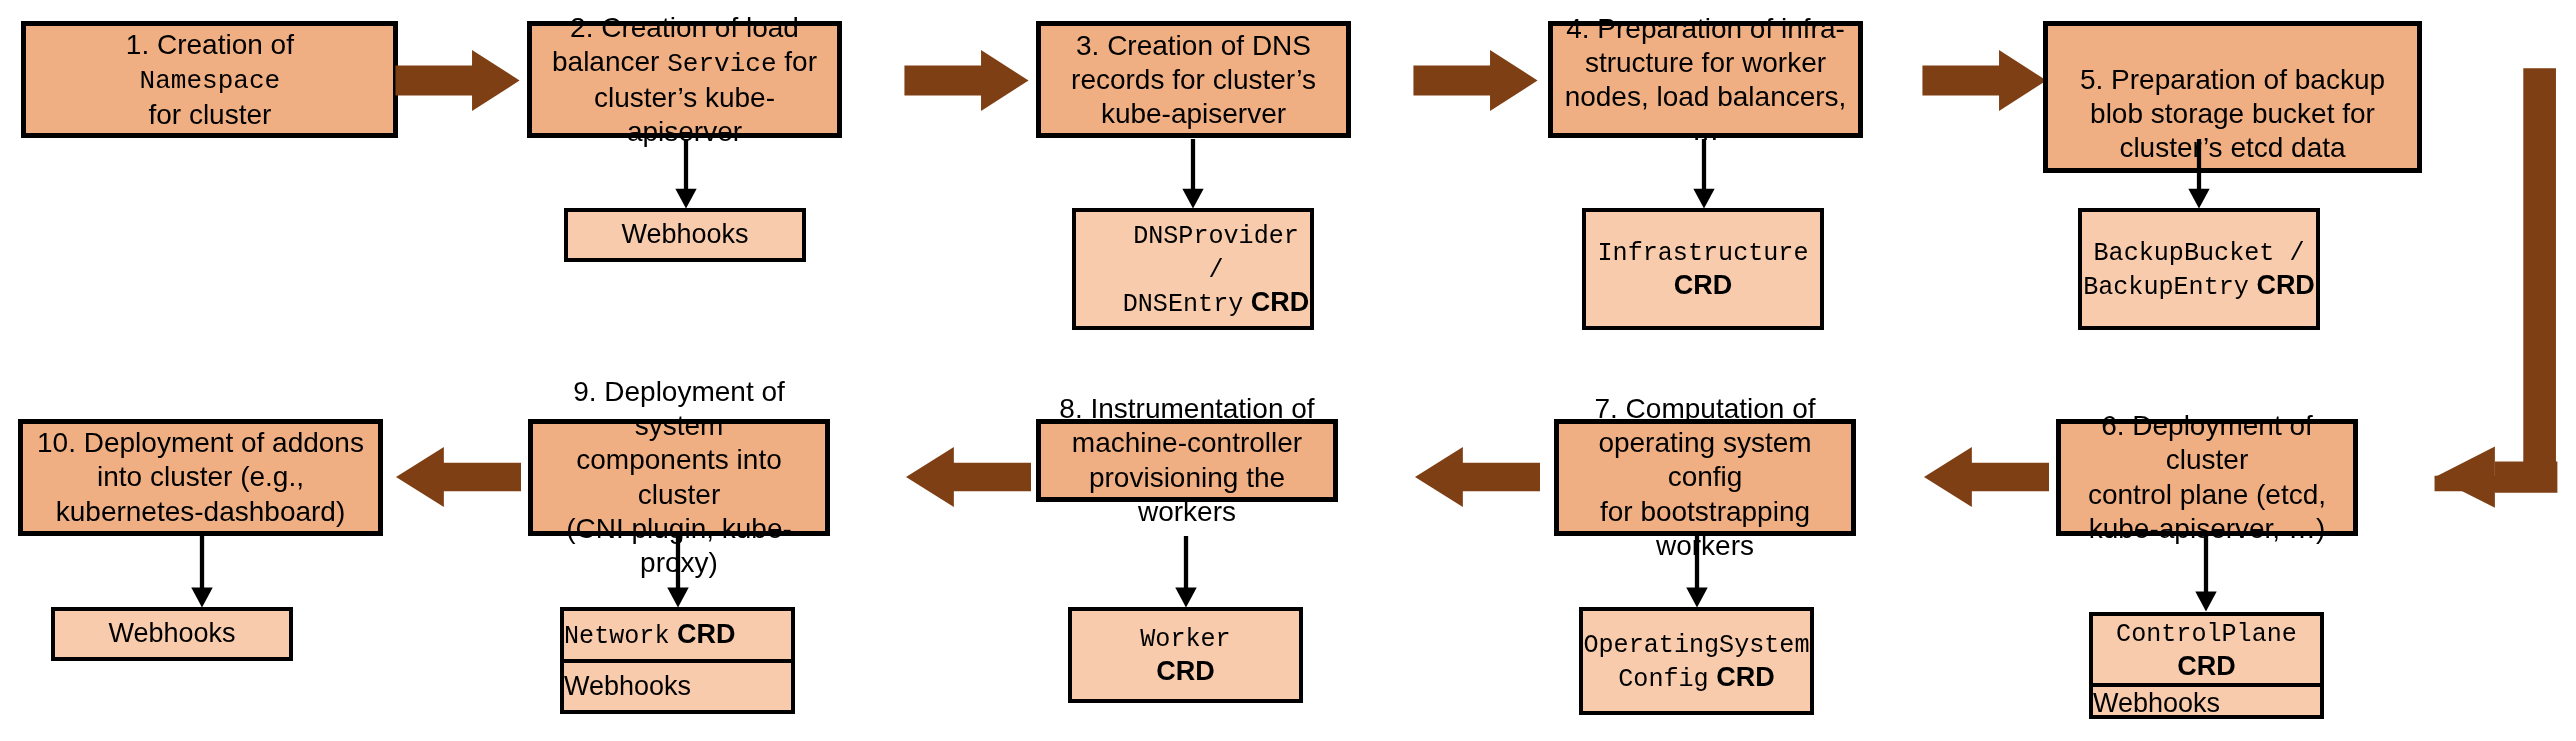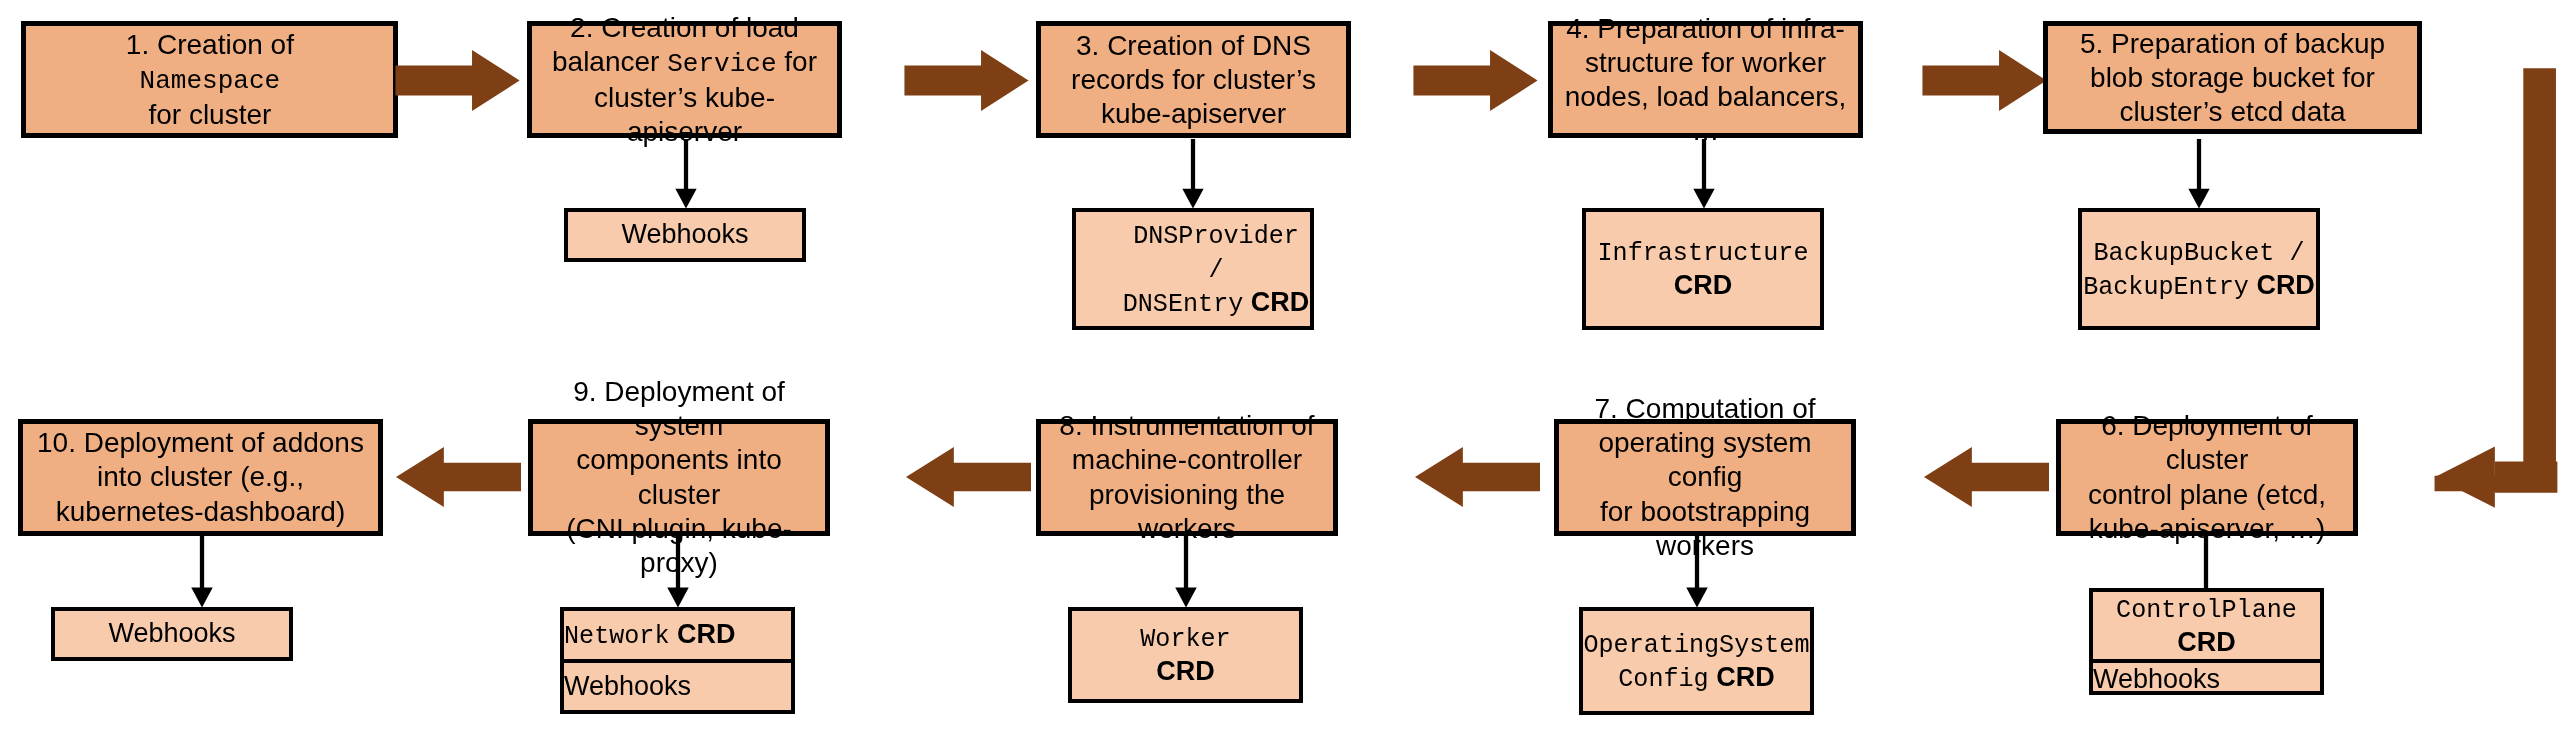--- a/index.html
+++ b/index.html
@@ -166,21 +166,21 @@
       <span class="bold">CRD</span>
     </span>
   </div>
 
   <div class="arrow-h" style="left:1922px; top:50px; width:125px; height:61px;">
     <svg width="125" height="61" viewBox="0 0 175 86">
       <polygon points="0,22 108,22 108,0 175,43 108,86 108,64 0,64" fill="#7E3F14"></polygon>
     </svg>
   </div>
 
-  <div class="abs step-box" style="left:2043px; top:21.4px; width:379px; height:113px;">
+  <div class="abs step-box" style="left:2043px; top:21.4px; width:379px; height:152px;align-items:flex-end;">
     <span class="txt"><span><span>5. Preparation of backup</span></span><br><span><span>blob storage bucket for</span></span><br><span><span>cluster’s etcd data</span></span></span>
   </div>
 
   <div class="conn-down" style="left:2186px; top:139px; width:26px; height:71px;">
     <svg width="26" height="71" viewBox="0 0 36 100">
       <line x1="18" y1="0" x2="18" y2="74" stroke="#000000" stroke-width="6"></line>
       <polygon points="3,70 33,70 18,98" fill="#000000"></polygon>
     </svg>
   </div>
 
@@ -249,21 +249,21 @@
       <span>Webhooks</span>
     </div>
   </div>
 
   <div class="arrow-h" style="left:906px; top:447px; width:125px; height:60px;">
     <svg width="125" height="60" viewBox="0 0 175 84">
       <polygon points="175,22 67,22 67,0 0,42 67,84 67,62 175,62" fill="#7E3F14"></polygon>
     </svg>
   </div>
 
-  <div class="abs step-box" style="left:1036px; top:419px; width:302px; height:117px;text-align:center;">
+  <div class="abs step-box" style="left:1036px; top:419px; width:302px; height:83px;text-align:center;">
     <span class="txt"><span><span>8. Instrumentation of</span></span><br><span><span>machine-controller</span></span><br><span><span>provisioning the workers</span></span></span>
   </div>
 
   <div class="conn-down" style="left:1173px; top:536px; width:26px; height:73px;">
     <svg width="26" height="73" viewBox="0 0 36 102">
       <line x1="18" y1="0" x2="18" y2="76" stroke="#000000" stroke-width="6"></line>
       <polygon points="3,72 33,72 18,100" fill="#000000"></polygon>
     </svg>
   </div>
 
@@ -308,21 +308,21 @@
     <span class="txt"><span><span>6. Deployment of cluster</span></span><br><span><span>control plane (etcd,</span></span><br><span><span>kube-apiserver, …)</span></span></span>
   </div>
 
   <div class="conn-down" style="left:2193px; top:536px; width:26px; height:77px;">
     <svg width="26" height="77" viewBox="0 0 36 108">
       <line x1="18" y1="0" x2="18" y2="82" stroke="#000000" stroke-width="6"></line>
       <polygon points="3,78 33,78 18,106" fill="#000000"></polygon>
     </svg>
   </div>
 
-  <div class="sub-stack" style="left:2089px; top:588px; width:235px; height:107px;">
+  <div class="sub-stack" style="left:2089px; top:612px; width:235px; height:107px;">
     <div class="cell">
       <span>
         <span class="mono">ControlPlane</span><span class="bold"> CRD</span>
       </span>
     </div>
     <div class="cell">
       <span>Webhooks</span>
     </div>
   </div>
 

